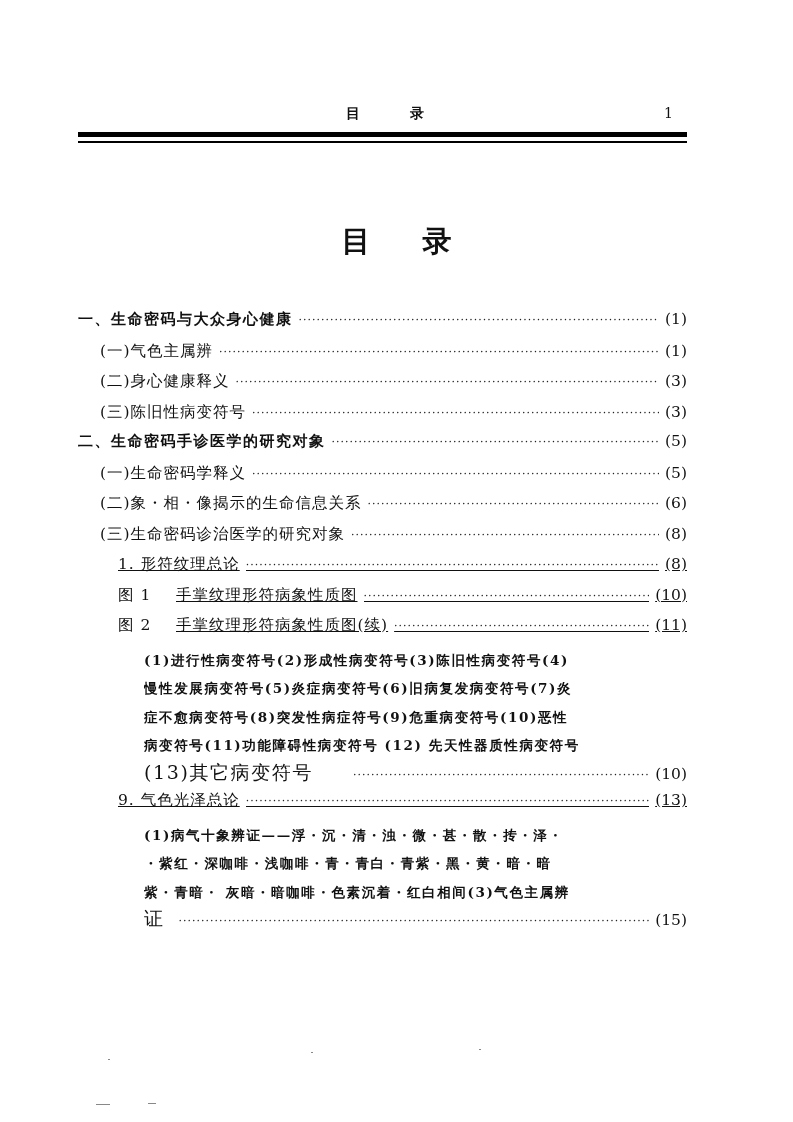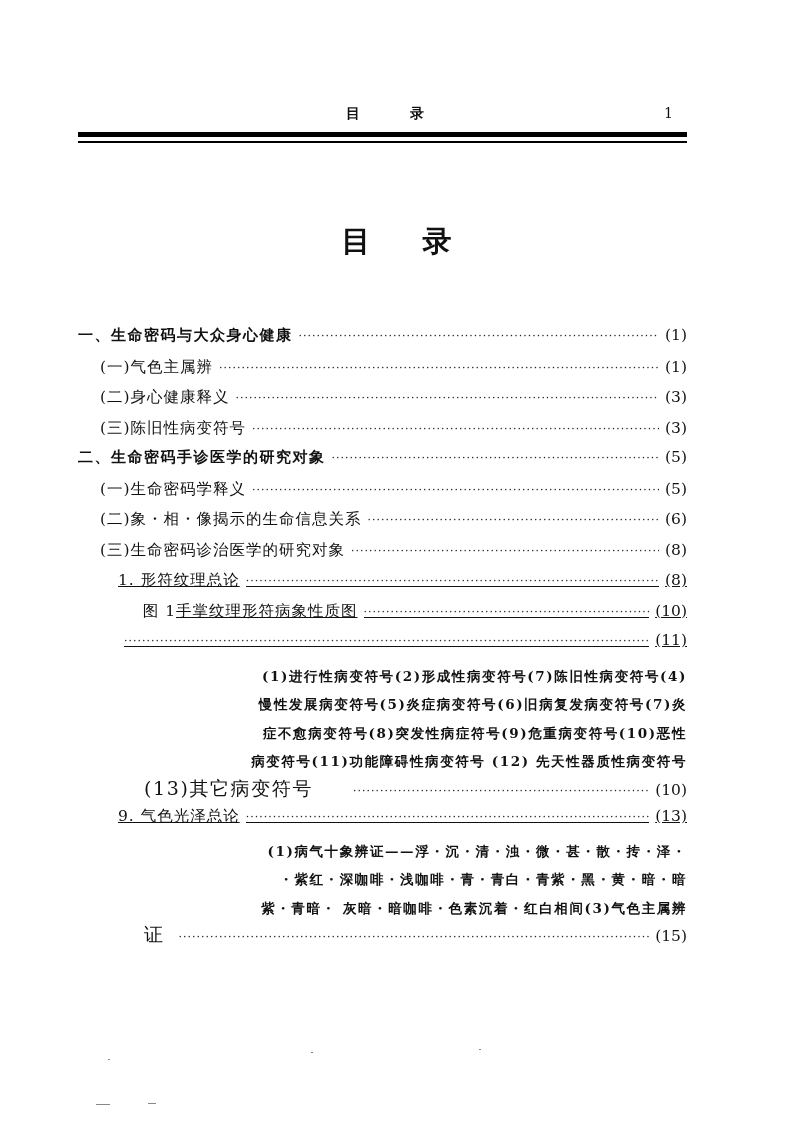--- a/index.html
+++ b/index.html
@@ -9,21 +9,21 @@
   .running-head .rh-title { position: absolute; left: 268px; top: 0; font-size: 14px; font-weight: bold; letter-spacing: 0; }
   .running-head .rh-title span { display: inline-block; }
   .running-head .rh-title .gap { width: 50px; }
   .running-head .rh-page { position: absolute; right: 14px; top: 0; font-size: 14px; }
   .rule-thick { position: absolute; left: 78px; top: 132px; width: 609px; height: 5px; background: #000; }
   .rule-thin { position: absolute; left: 78px; top: 141px; width: 609px; height: 2px; background: #000; }
   .page-title { position: absolute; top: 222px; left: 0; width: 793px; text-align: center;
                 font-family: "DejaVu Sans", "Liberation Sans", sans-serif; font-size: 29px; font-weight: bold; }
   .page-title span { display: inline-block; }
   .page-title .gap { width: 52px; }
-  .toc { position: absolute; top: 326px; left: 78px; width: 609px; text-align: right; }
+  .toc { position: absolute; top: 310px; left: 78px; width: 609px; }
   .entry { display: flex; align-items: baseline; height: 30.5px; font-size: 15.5px; white-space: nowrap; }
   .entry .label { flex: none; letter-spacing: 1px; }
   .entry .leader { flex: 1 1 auto; overflow: hidden; margin: 0 6px; color: #222; font-size: 11px; letter-spacing: 1px; }
   .entry .leader::before { content: "····························································································································"; }
   .entry .page { flex: none; font-size: 15.5px; }
   .lvl1 .label { font-weight: bold; font-family: "DejaVu Sans", "Liberation Sans", sans-serif; font-size: 15px; letter-spacing: 1.5px; }
   .lvl2 { padding-left: 22px; }
   .lvl3 { padding-left: 40px; text-decoration: underline; }
   .fig .label .fig-num { display: inline-block; width: 58px; }
   .detail { padding-left: 66px; font-size: 13.5px; line-height: 28.5px; letter-spacing: 1.6px; font-weight: bold; width: 543px; }
@@ -94,26 +94,27 @@
     <span class="label">1. 形符纹理总论</span>
     <span class="leader"></span>
     <span class="page">(8)</span>
   </div>
   <div class="entry lvl3 fig">
     <span class="label"><span class="fig-num">图 1</span><span>手掌纹理形符病象性质图</span></span>
     <span class="leader"></span>
     <span class="page">(10)</span>
   </div>
   <div class="entry lvl3 fig">
+    <span class="label"><span class="fig-num">图 2</span><span>手掌纹理形符病象性质图(续)</span></span>
     <span class="leader"></span>
     <span class="page">(11)</span>
   </div>
 
   <div class="detail">
-    <div class="line">(1)进行性病变符号(2)形成性病变符号(7)陈旧性病变符号(4)</div>
+    <div class="line">(1)进行性病变符号(2)形成性病变符号(3)陈旧性病变符号(4)</div>
     <div class="line">慢性发展病变符号(5)炎症病变符号(6)旧病复发病变符号(7)炎</div>
     <div class="line">症不愈病变符号(8)突发性病症符号(9)危重病变符号(10)恶性</div>
     <div class="line">病变符号(11)功能障碍性病变符号 (12) 先天性器质性病变符号</div>
   </div>
   <div class="entry detail-end">
     <span class="label">(13)其它病变符号</span>
     <span class="leader" style="margin-left:40px;"></span>
     <span class="page">(10)</span>
   </div>
 

